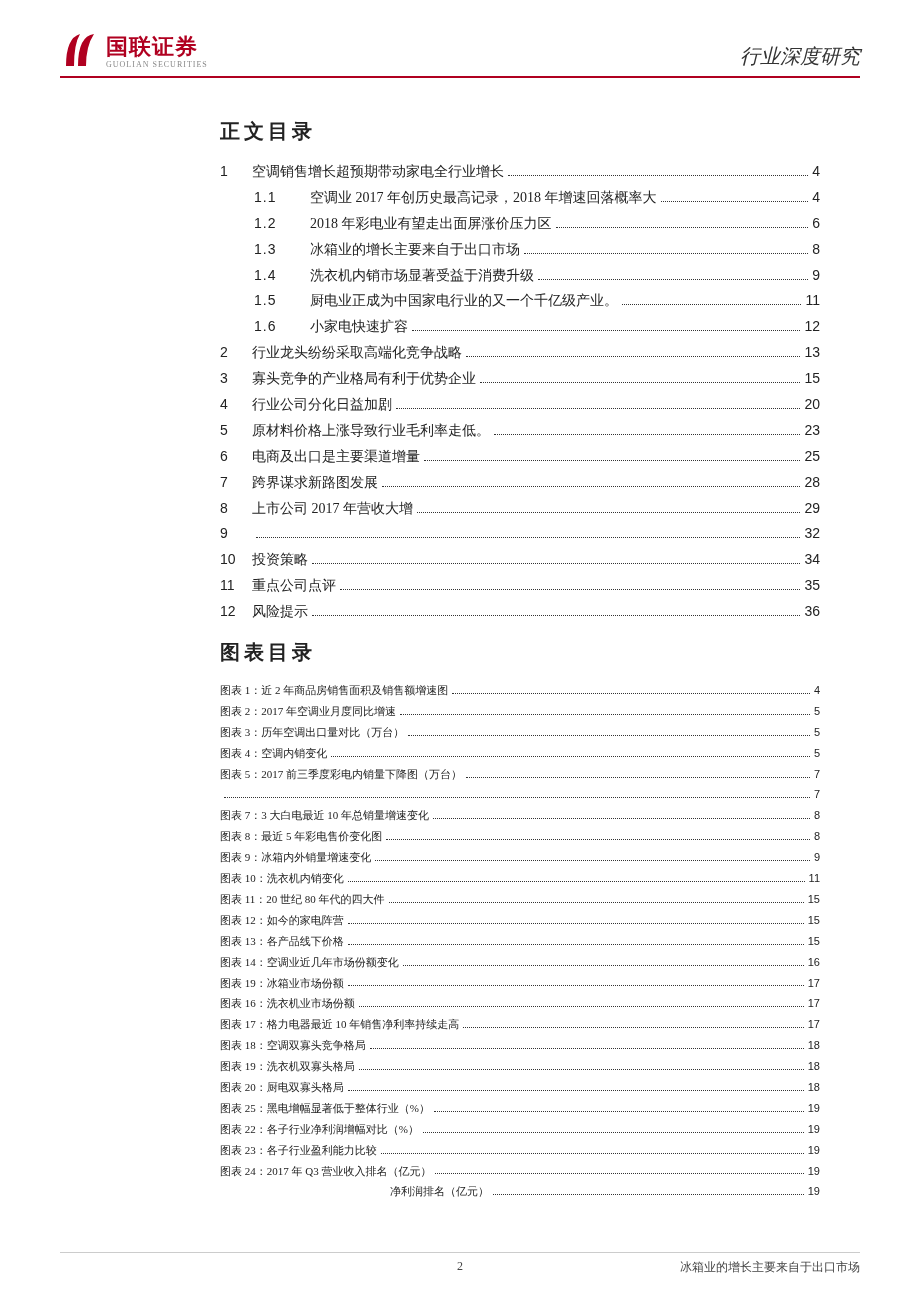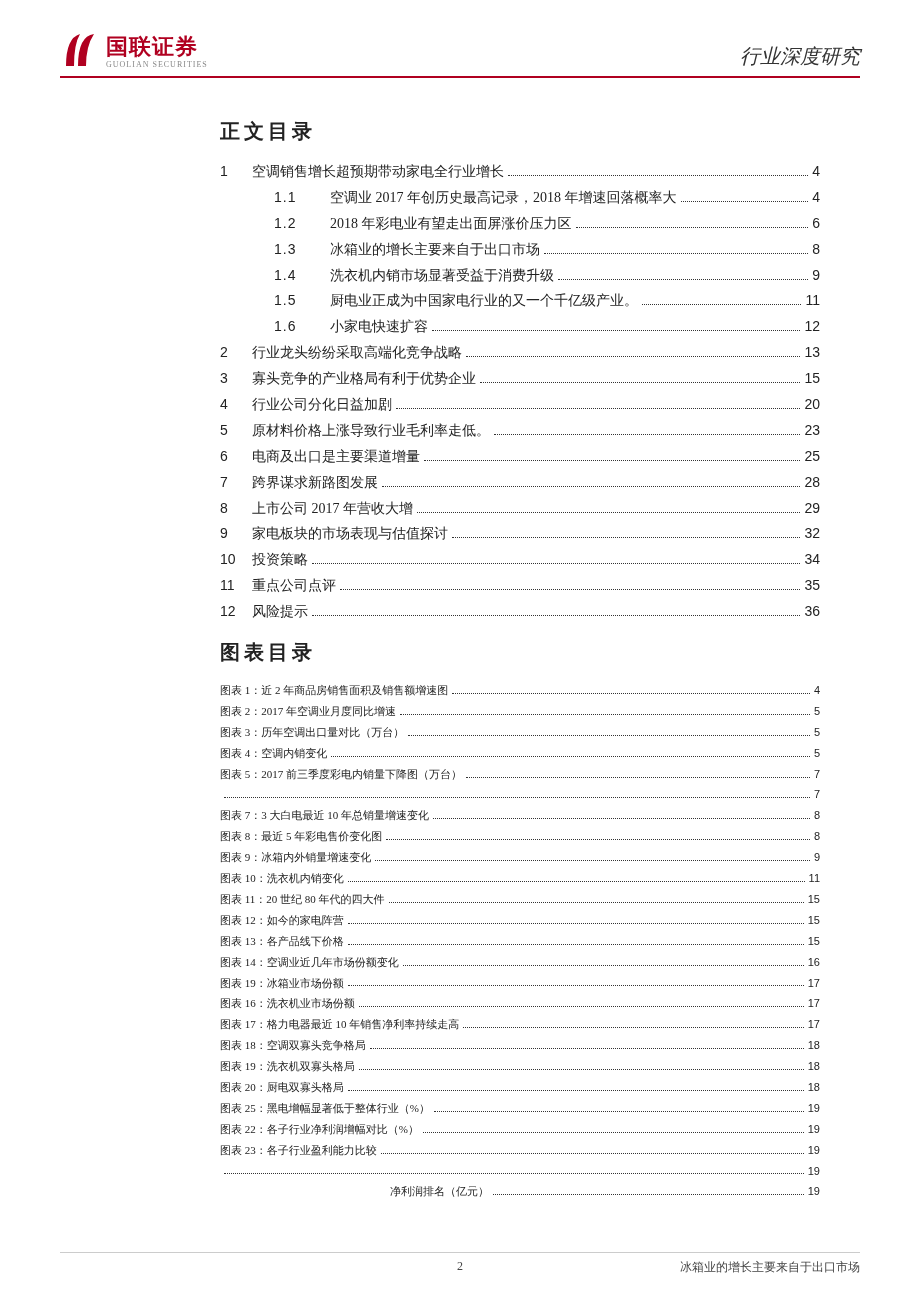--- a/index.html
+++ b/index.html
@@ -69,21 +69,21 @@
     font-size: 14px;
     line-height: 1.85;
     white-space: nowrap;
   }
   .toc-num {
     flex: 0 0 32px;
     font-family: Arial, sans-serif;
   }
   .toc-sub .toc-num {
     flex: 0 0 56px;
-    margin-left: 54px;
+    margin-left: 34px;
     letter-spacing: 1px;
   }
   .toc-title {
     flex: 0 0 auto;
   }
   .toc-dots {
     flex: 1 1 auto;
     border-bottom: 1.4px dotted #333;
     margin: 0 4px 4px 4px;
     min-width: 10px;
@@ -230,21 +230,20 @@
           <span class="toc-page">28</span>
         </li>
         <li class="toc-row">
           <span class="toc-num">8</span>
           <span class="toc-title">上市公司 2017 年营收大增</span>
           <span class="toc-dots"></span>
           <span class="toc-page">29</span>
         </li>
         <li class="toc-row">
           <span class="toc-num">9</span>
-          <span class="toc-title">家电板块的市场表现与估值探讨</span>
           <span class="toc-dots"></span>
           <span class="toc-page">32</span>
         </li>
         <li class="toc-row">
           <span class="toc-num">10</span>
           <span class="toc-title">投资策略</span>
           <span class="toc-dots"></span>
           <span class="toc-page">34</span>
         </li>
         <li class="toc-row">
@@ -371,20 +370,21 @@
           <span class="fig-title">图表 22：各子行业净利润增幅对比（%）</span>
           <span class="fig-dots"></span>
           <span class="fig-page">19</span>
         </li>
         <li class="fig-row">
           <span class="fig-title">图表 23：各子行业盈利能力比较</span>
           <span class="fig-dots"></span>
           <span class="fig-page">19</span>
         </li>
         <li class="fig-row">
+          <span class="fig-title">图表 24：2017 年 Q3 营业收入排名（亿元）</span>
           <span class="fig-dots"></span>
           <span class="fig-page">19</span>
         </li>
         <li class="fig-row">
           <span class="fig-title fig-indent">净利润排名（亿元）</span>
           <span class="fig-dots"></span>
           <span class="fig-page">19</span>
         </li>
       </ul>
   </div>

